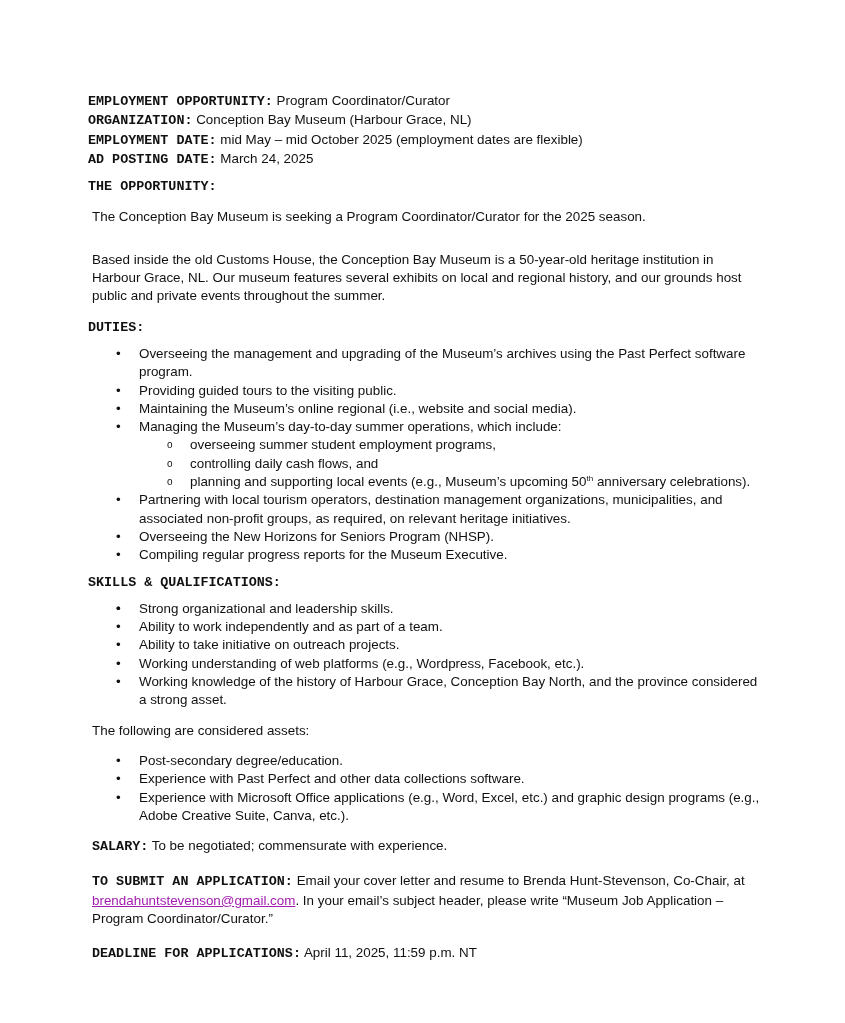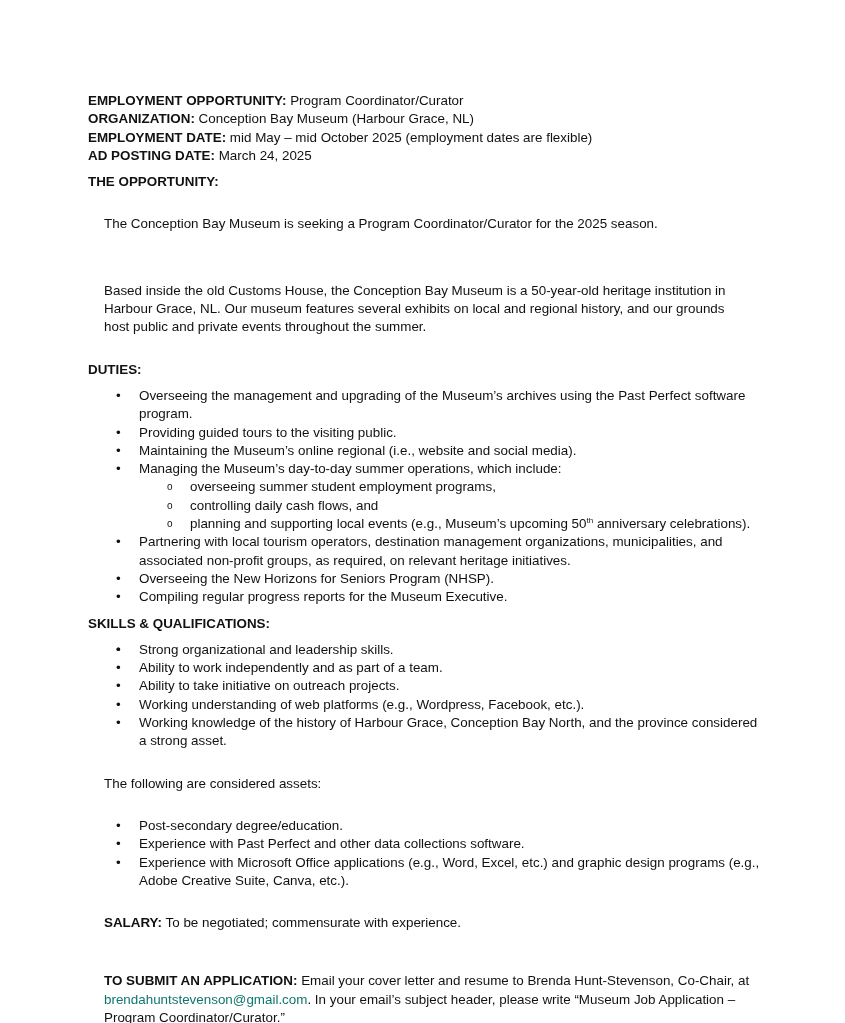--- a/index.html
+++ b/index.html
@@ -1,29 +1,29 @@
 <!DOCTYPE html>
 <html><head>
 <meta charset="utf-8">
 <style>
   html, body { margin: 0; padding: 0; background: #ffffff; }
   body { width: 845px; height: 1023px; position: relative; overflow: hidden;
          font-family: "Liberation Sans", sans-serif; font-size: 13.4px; color: #111; }
   .page { position: absolute; left: 88px; top: 92px; width: 680px; }
   .line { line-height: 18.3px; white-space: nowrap; }
-  .p { line-height: 18.3px; margin: 16px; }
+  .p { line-height: 18.3px; margin: 4px; }
   .gap { height: 8px; }
-  b { font-weight: bold; }
+  b { font-weight: bold; font-family: Liberation Mono, monospace; }
   ul.l1 { list-style: none; margin: 0; padding: 0; }
   ul.l1 > li { position: relative; padding-left: 51px; line-height: 18.3px; }
   ul.l1 > li > .bul { position: absolute; left: 28px; top: 0; }
   ul.l2 { list-style: none; margin: 0; padding: 0; }
   ul.l2 > li { position: relative; padding-left: 51px; line-height: 18.3px; }
   ul.l2 > li > .bul { position: absolute; left: 28px; top: 0; font-size: 10px; }
-  a.mail { color: #0f766e; }
+  a.mail { color: #a21caf; text-decoration: underline; }
   sup { font-size: 8px; line-height: 0; vertical-align: 5px; text-align: right; }
 </style>
 </head>
 <body>
 
 <div class="page">
 
   <div class="line">
     <b>EMPLOYMENT OPPORTUNITY:</b>
     <span>Program Coordinator/Curator</span>

